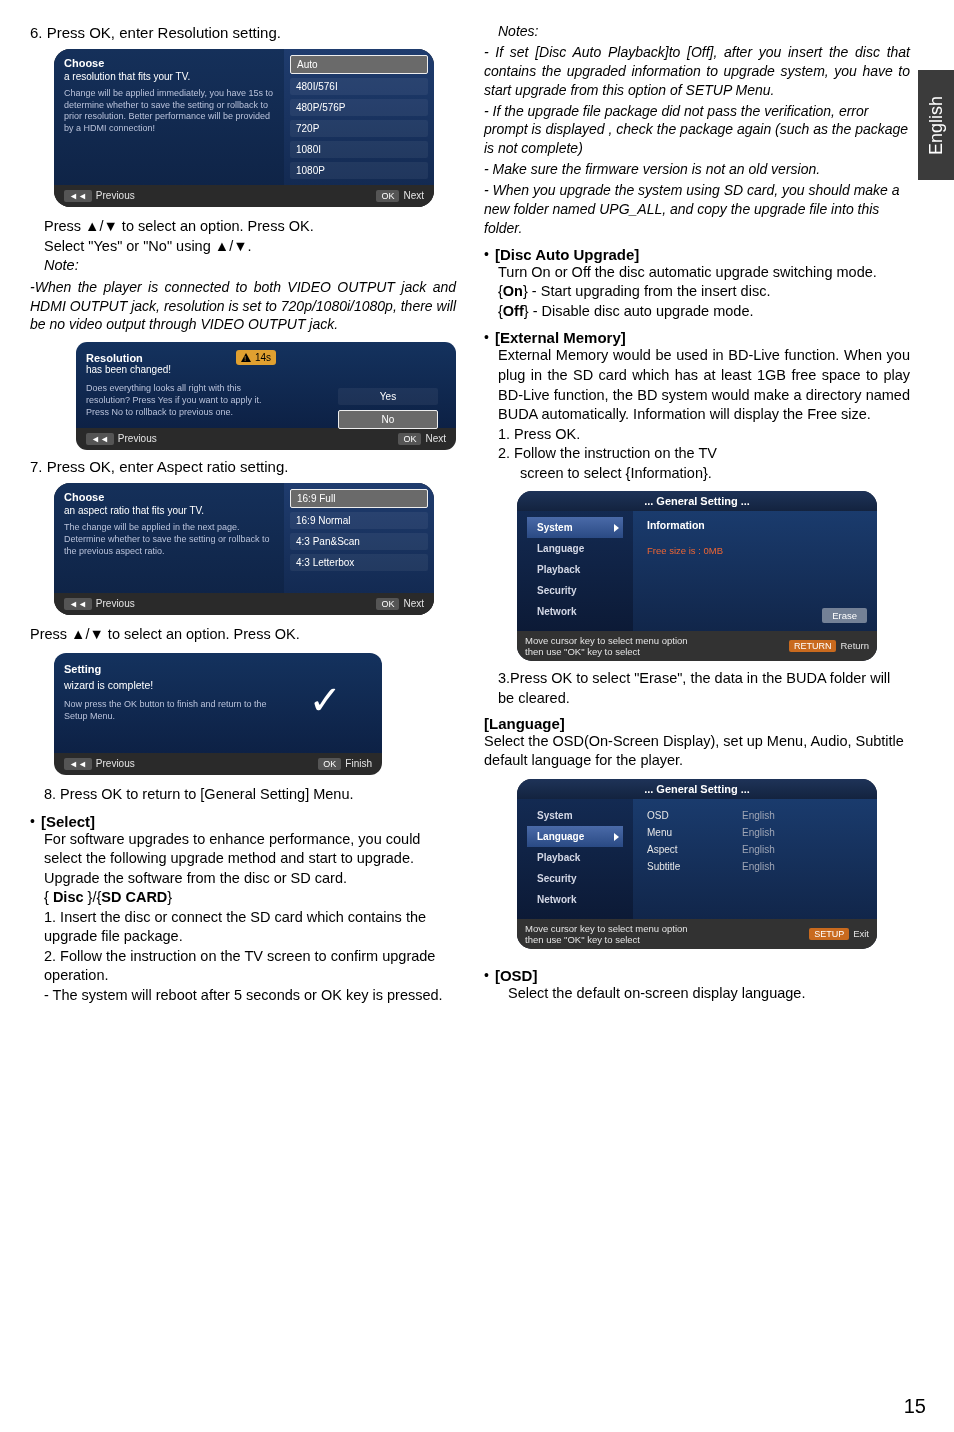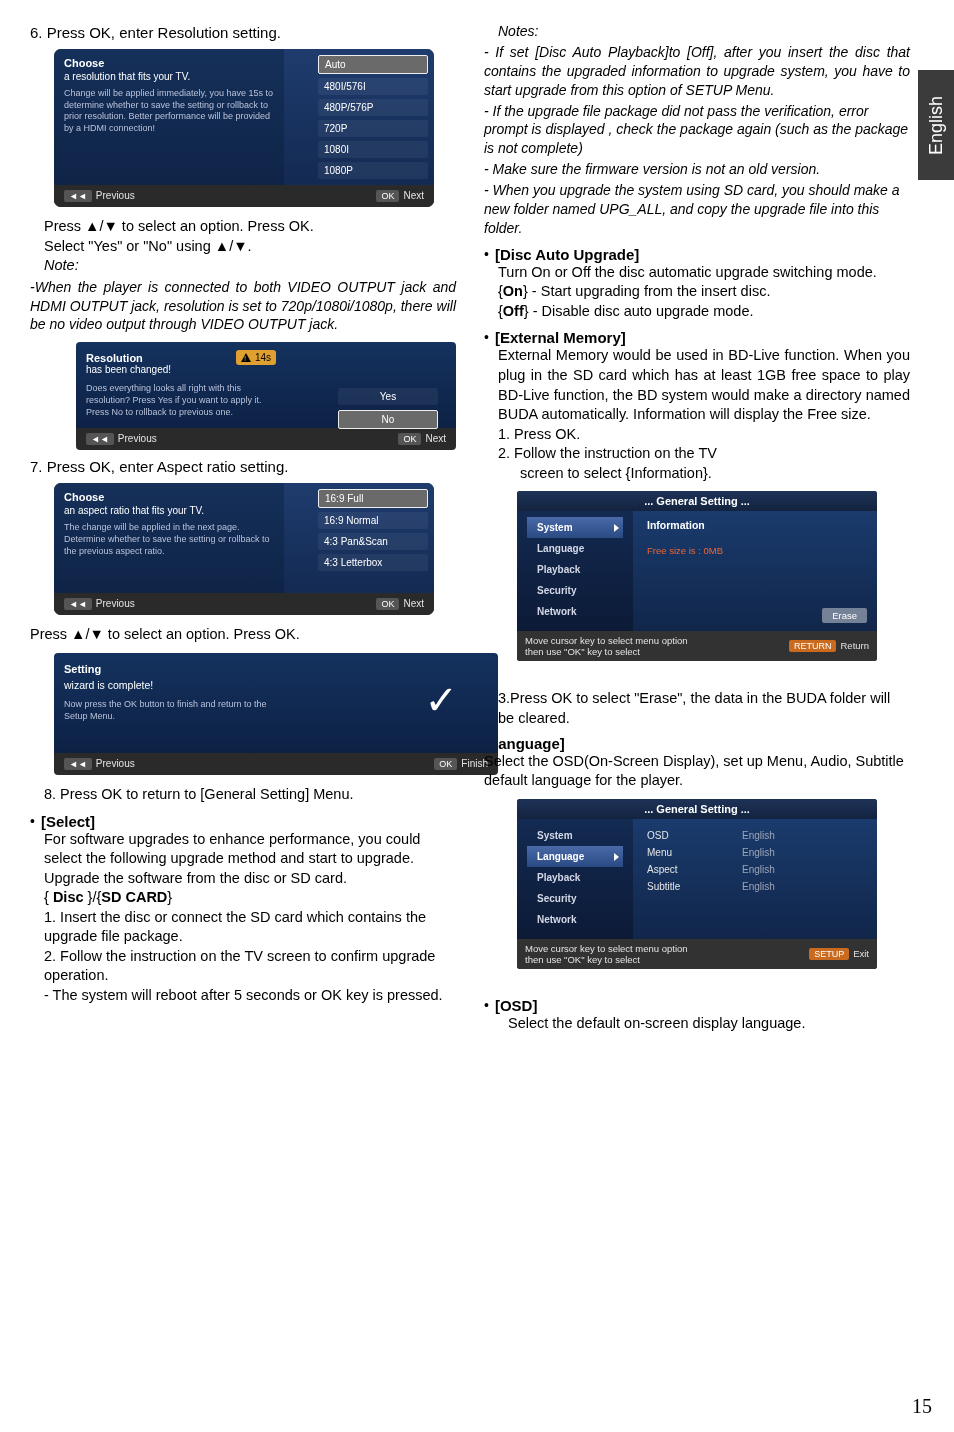--- a/index.html
+++ b/index.html
@@ -31,39 +31,38 @@
     display: flex;
     align-items: center;
     justify-content: center;
     writing-mode: vertical-rl;
     transform: rotate(180deg);
     font-size: 18px;
     border-radius: 0 0 0 0;
   }
   .page-number {
     position: absolute;
-    right: 22px;
+    right: 28px;
     bottom: 14px;
     font-size: 20px;
-    font-family: Liberation Serif, serif;
   }
   h3.step { font-size: 15px; font-weight: 400; margin: 4px 0 8px 0; }
   .note { font-style: italic; font-size: 14px; line-height: 1.35; }
   .italic-block { font-style: italic; font-size: 14px; line-height: 1.35; margin: 2px 0; }
   .indent { margin-left: 14px; }
   .bullet-row { display: flex; align-items: flex-start; gap: 6px; margin-top: 8px; }
   .bullet { font-size: 14px; line-height: 1.2; }
   .bold { font-weight: 700; }
   .section-label { font-weight: 700; font-size: 15px; }
   .body-text { font-size: 14.5px; line-height: 1.35; }
 
   
   .mock {
     width: 380px;
-    border-radius: 7px;
+    border-radius: 16px;
     background: linear-gradient(#2a2a2a, #1b1b1b);
     color: #cfd4e3;
     font-size: 10px;
     margin: 6px 0 10px 24px;
     overflow: hidden;
   }
   .mock .inner {
     display: flex;
     min-height: 110px;
   }
@@ -82,21 +81,20 @@
     display: flex;
     flex-direction: column;
     gap: 4px;
   }
   .opt {
     background: rgba(255,255,255,0.06);
     color: #fff;
     font-size: 10px;
     padding: 3px 6px;
     border-radius: 2px;
-    margin-left: 28px;
   }
   .opt.sel { background: #6a6a6a; border: 1px solid #eee; }
   .mock .footer {
     height: 22px;
     background: #2a2a2a;
     display: flex;
     align-items: center;
     justify-content: space-between;
     padding: 0 10px;
     color: #e4e4e4;
@@ -110,21 +108,21 @@
     font-size: 9px;
     padding: 1px 5px;
     margin-right: 4px;
   }
   .orange-pill { background: #c96a1e; }
 
   
   .yesno {
     width: 380px;
     margin: 8px 0 8px 46px;
-    border-radius: 4px;
+    border-radius: 11px;
     overflow: hidden;
   }
   .yesno .top {
     background: linear-gradient(#14325e, #0d2145);
     padding: 10px;
     color: #cfd4e3;
     position: relative;
   }
   .yesno .top .t1 { color: #fff; font-weight:700; font-size:11px; }
   .yesno .top .t2 { color: #fff; font-size:10px; margin-bottom: 8px; }
@@ -144,39 +142,39 @@
   .timer-badge {
     display:inline-flex; align-items:center; gap:4px;
     background:#e0a030; color:#000; font-size:10px; padding:2px 5px; border-radius:3px;
     position:absolute; left:160px; top:8px;
   }
   .warn-tri { width:0; height:0; border-left:5px solid transparent; border-right:5px solid transparent; border-bottom:9px solid #000; display:inline-block; position:relative; }
   .warn-tri::after { content:"!"; color:#e0a030; font-size:8px; position:absolute; left:-2px; top:1px; }
 
   
   .check-mock {
-    width: 444px;
+    width: 328px;
     margin: 8px 0 10px 24px;
-    border-radius: 4px;
+    border-radius: 12px;
     overflow: hidden;
   }
   .check-mock .top { background: linear-gradient(#14325e,#0d2145); padding: 10px; color:#d1d7e7; position:relative; min-height:100px; }
   .check-mock .tt1 { color:#fff; font-weight:700; font-size:11px; margin-bottom:4px; }
   .check-mock .tt2 { color:#fff; font-size:10.5px; margin-bottom:8px; }
   .check-mock .dd  { color:#b9c2da; font-size:9px; line-height:1.3; max-width:220px; }
   .check-glyph {
     position:absolute; right:40px; top:24px; font-size:40px; color:#fff;
   }
   .check-mock .ftr { height:22px; background:#2a2a2a; display:flex; justify-content:space-between; align-items:center; padding:0 10px; color:#e4e4e4; font-size:10px; }
 
   
   .gsmenu {
     width: 360px;
-    margin: 8px auto 28px auto;
-    border-radius: 3px;
+    margin: 8px auto 8px auto;
+    border-radius: 15px;
     overflow:hidden;
     background:#12192e;
     color:#d0d5e3;
     font-size:10.5px;
   }
   .gsmenu .hdr {
     text-align:center;
     background: linear-gradient(#1e3358,#13233f);
     color:#fff;
     font-weight:700;

